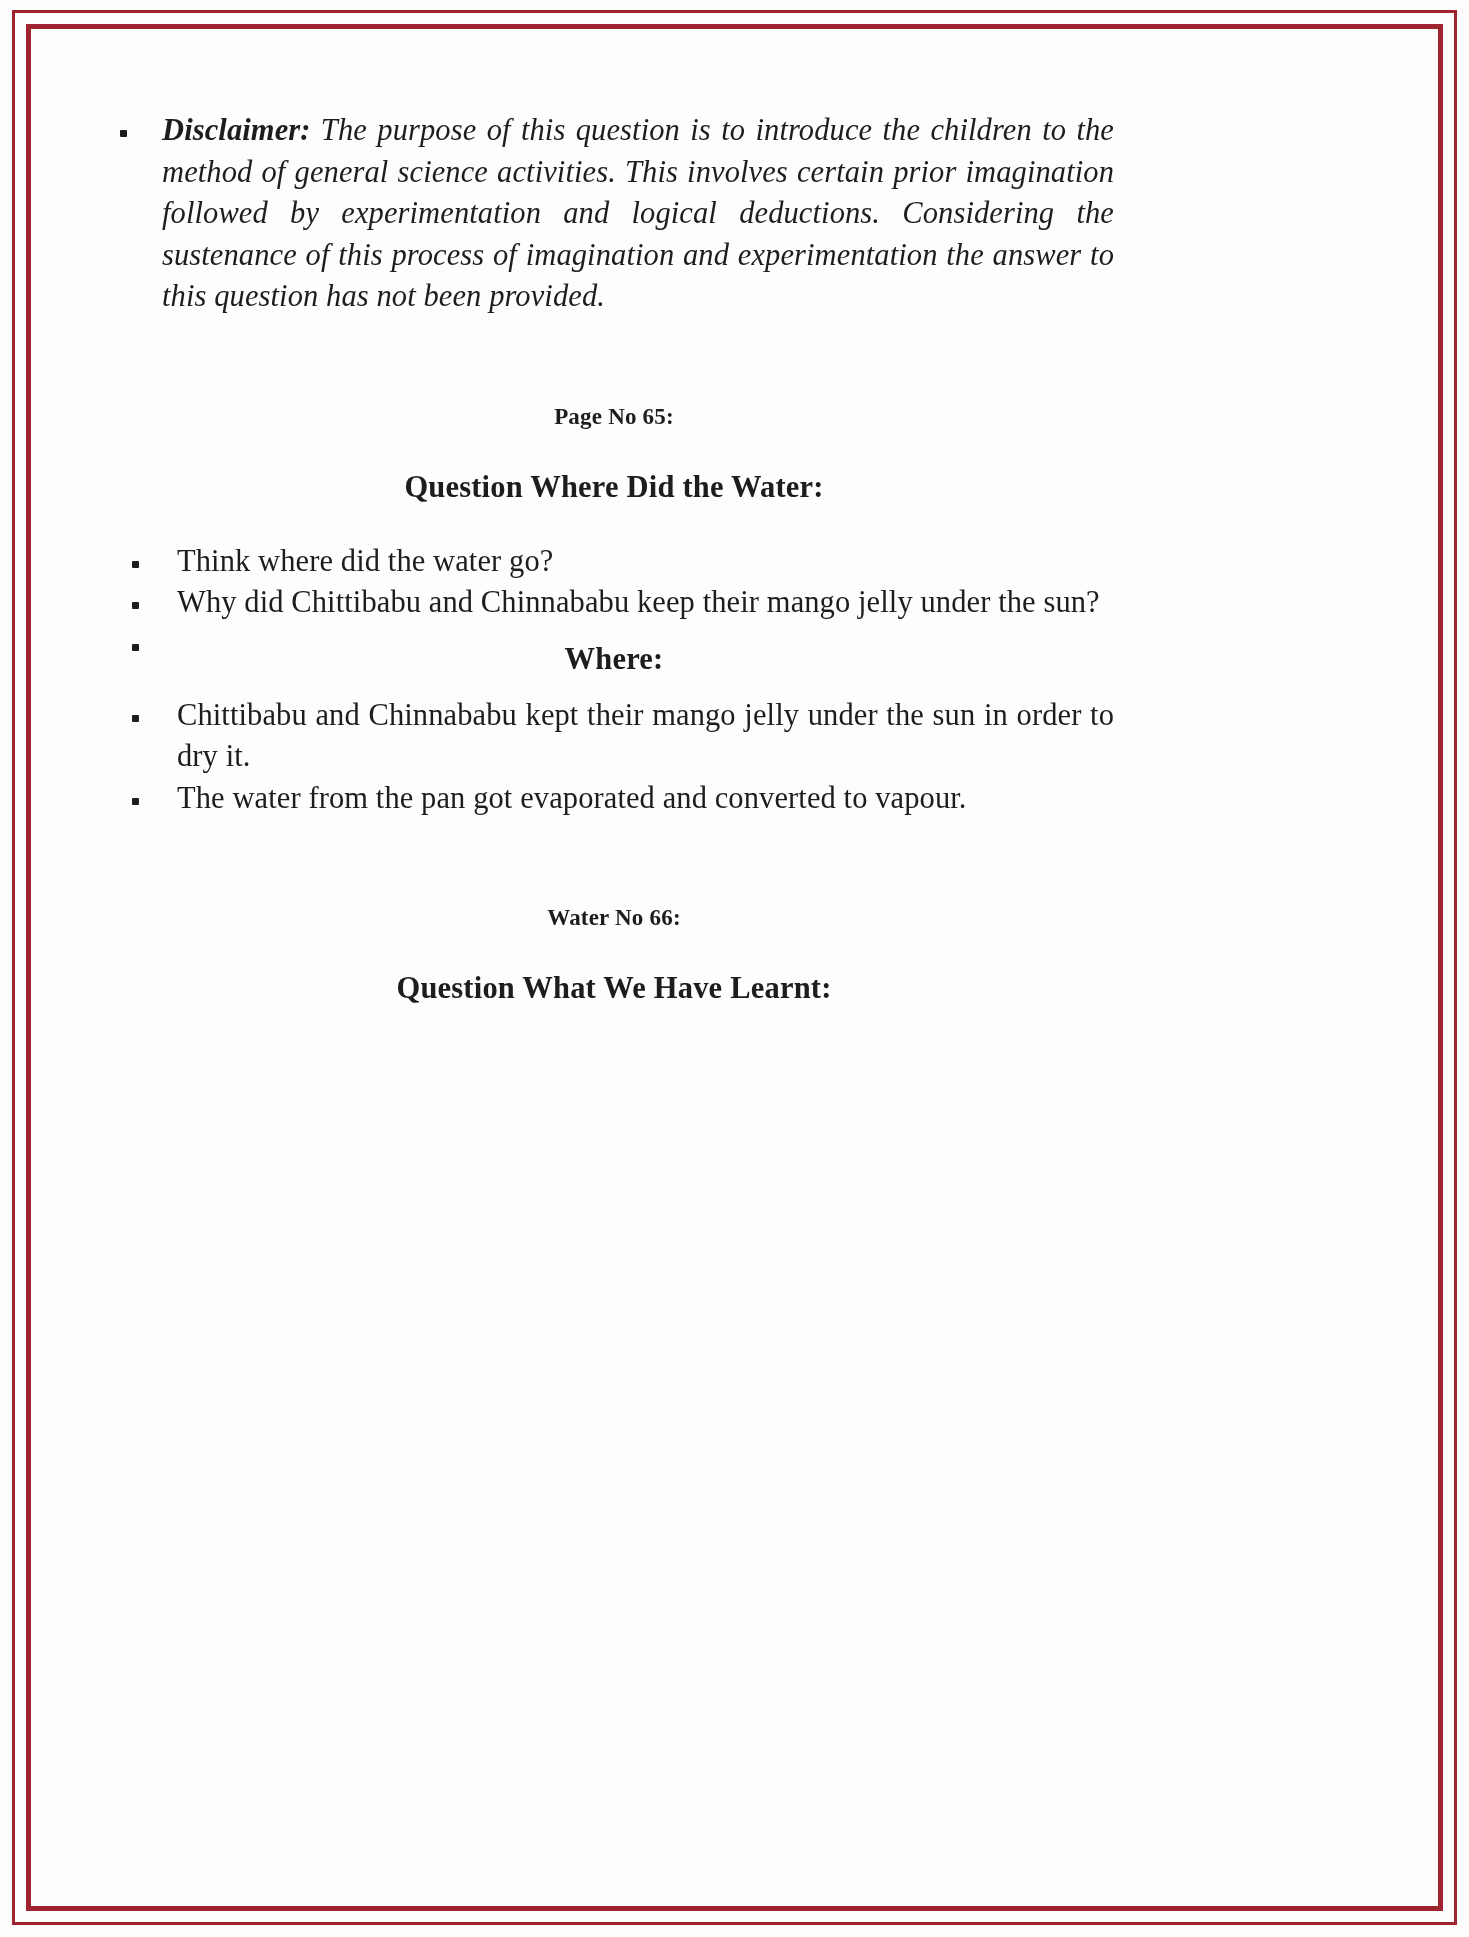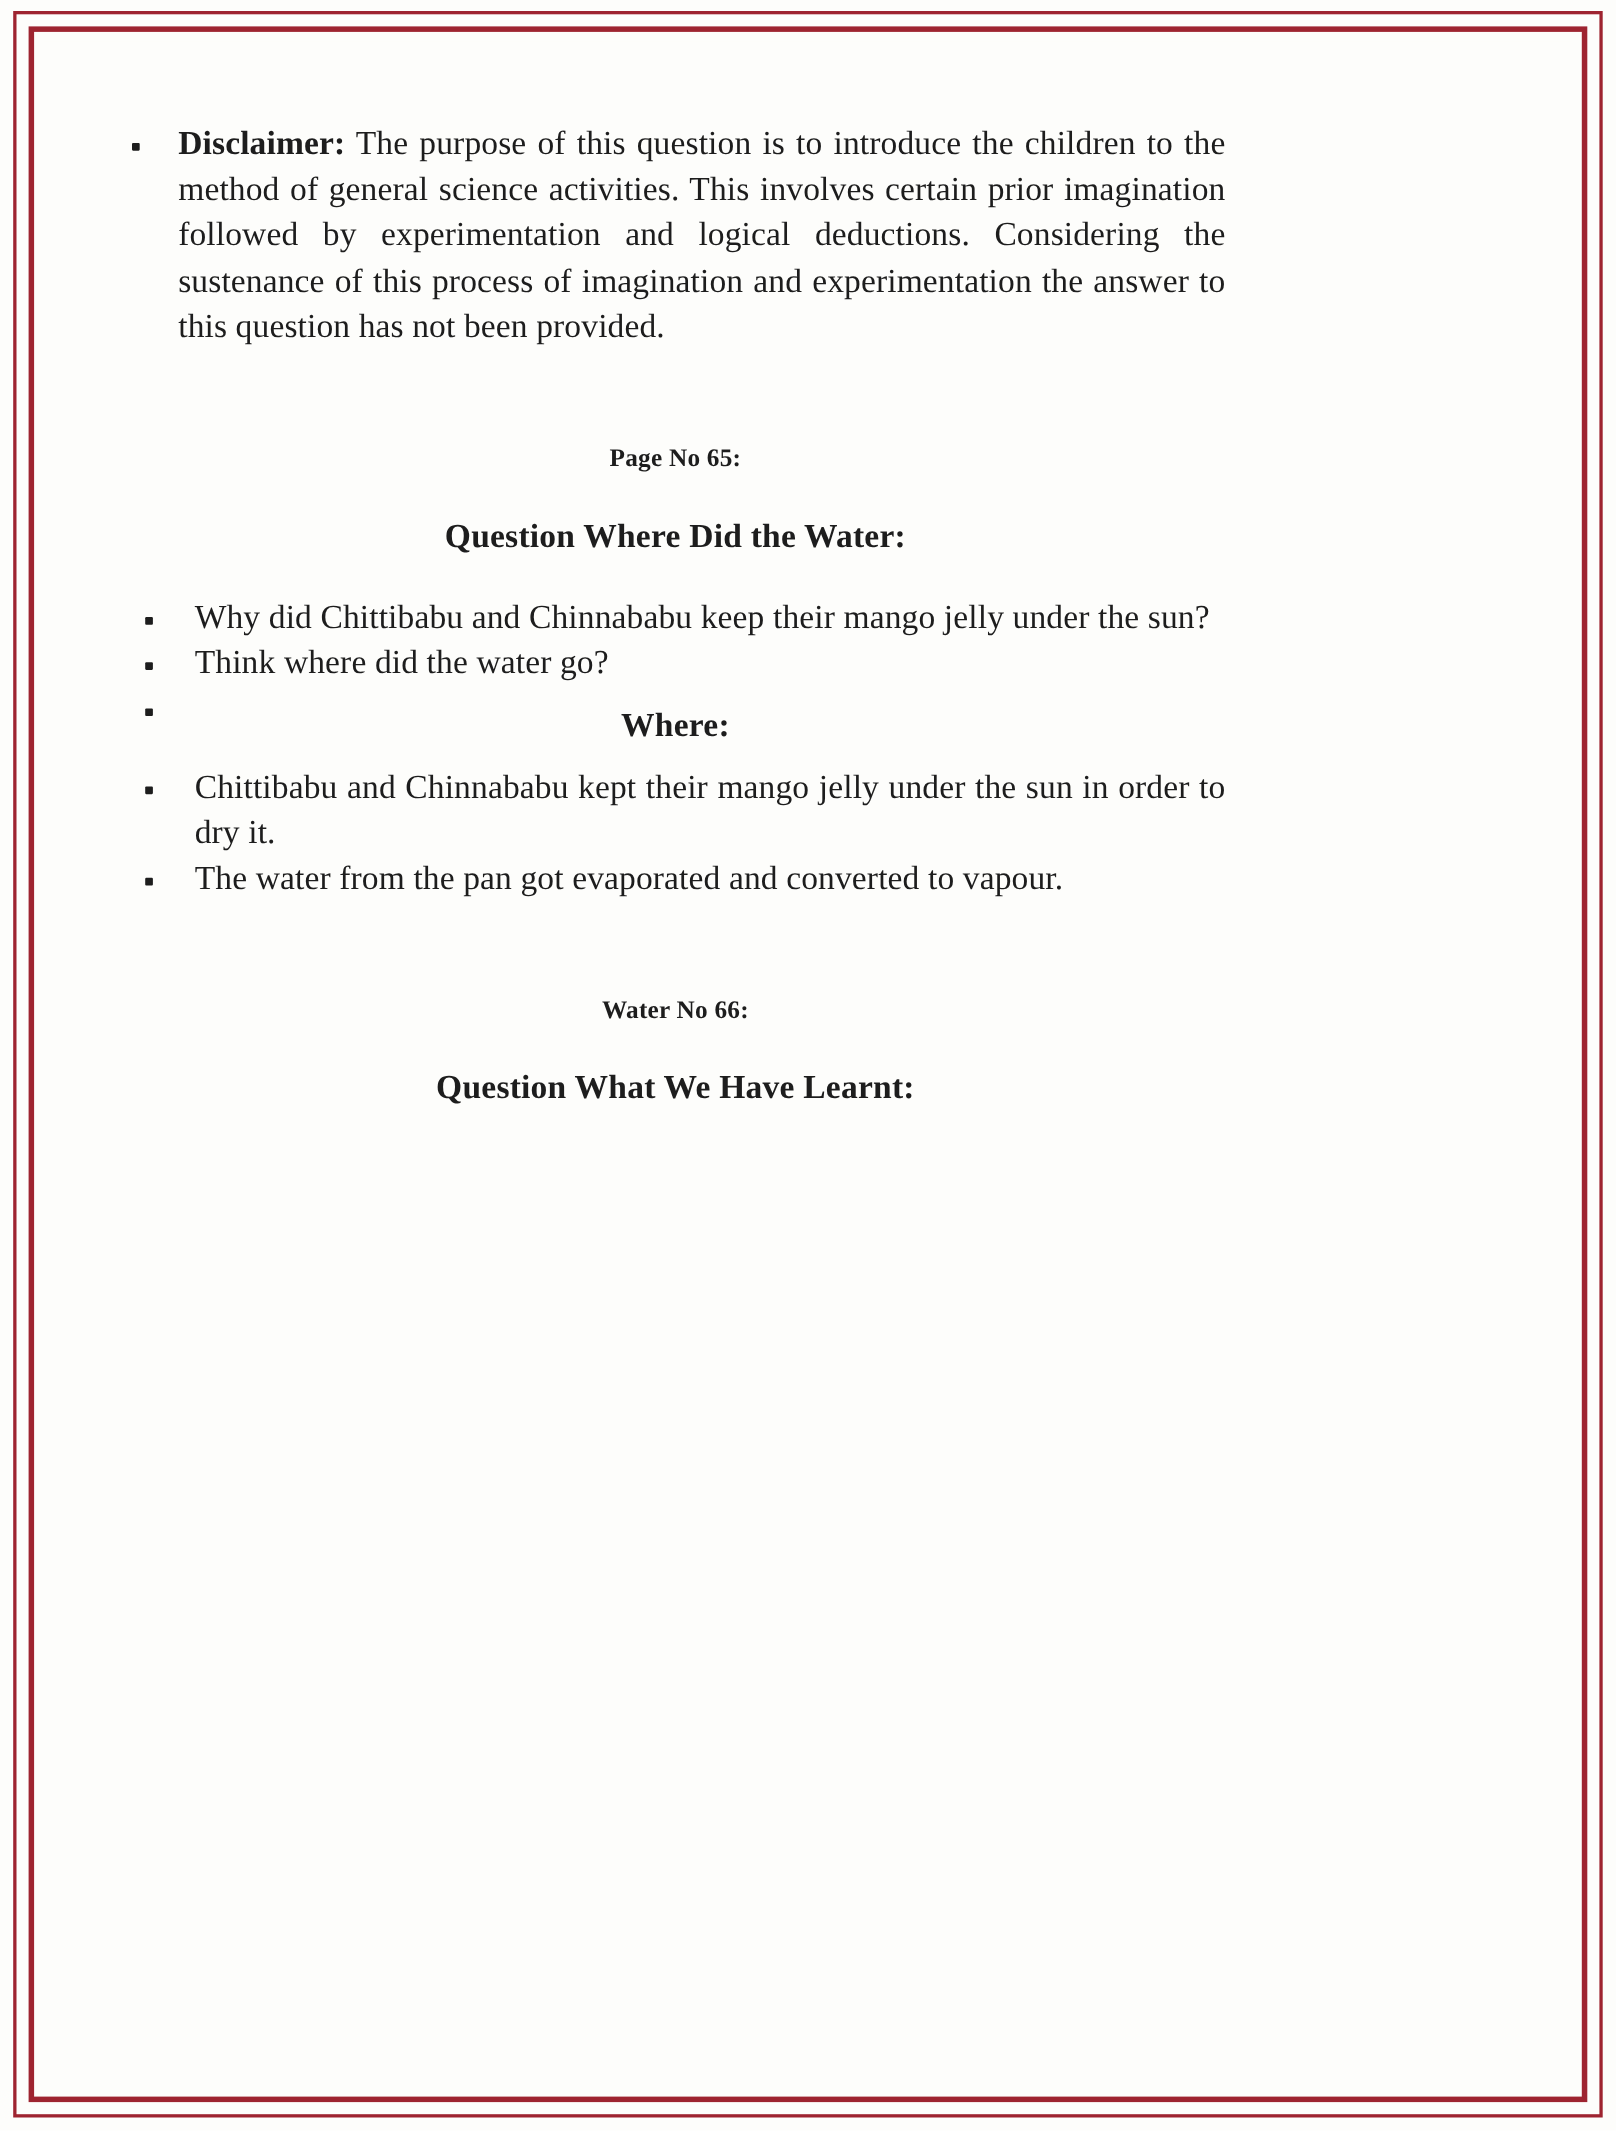--- a/index.html
+++ b/index.html
@@ -55,21 +55,21 @@
   }
 
   
   .para {
     font-size: 30.5px;
     line-height: 41.5px;
     text-align: justify;
     margin: 0;
     letter-spacing: 0.1px;
   }
-  .italic { }
+  .italic { font-style: italic; }
   .bold   { font-weight: bold; }
 
   .page-heading {
     font-size: 23px;
     font-weight: bold;
     text-align: center;
     margin: 0;
     letter-spacing: 0.2px;
   }
   .section-heading {
@@ -139,25 +139,25 @@
       <div class="section-heading">Question Where Did the Water:</div>
 
       <div class="gap-sm"></div>
 
 
       <div class="gap-sm"></div>
 
       <ul class="blist">
         <li>
           <span class="dot"></span>
-          <span>Why did Chittibabu and Chinnababu keep their mango jelly under the sun?</span>
+          <span>Think where did the water go?</span>
         </li>
         <li>
           <span class="dot"></span>
-          <span>Think where did the water go?</span>
+          <span>Why did Chittibabu and Chinnababu keep their mango jelly under the sun?</span>
         </li>
         <li>
           <span class="dot"></span>
         </li>
       </ul>
 
       <div class="gap-sm"></div>
 
       <div class="section-heading">Where:</div>
 

